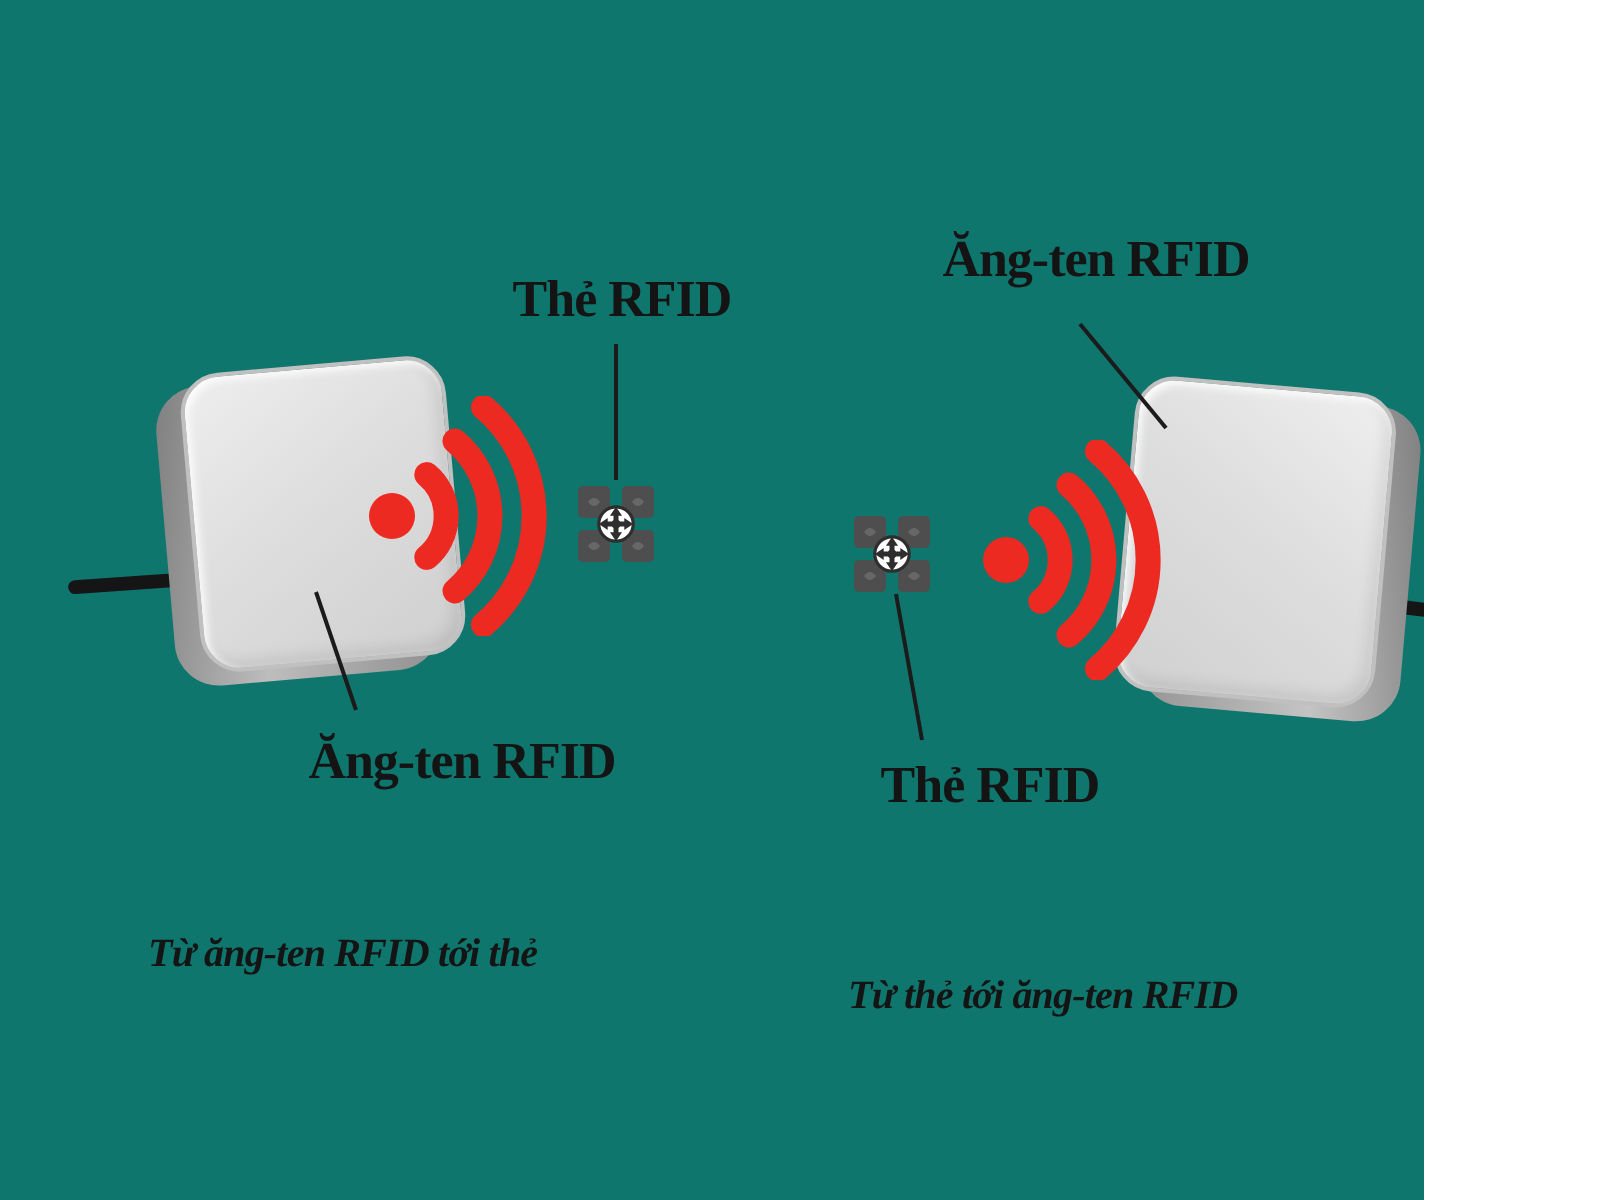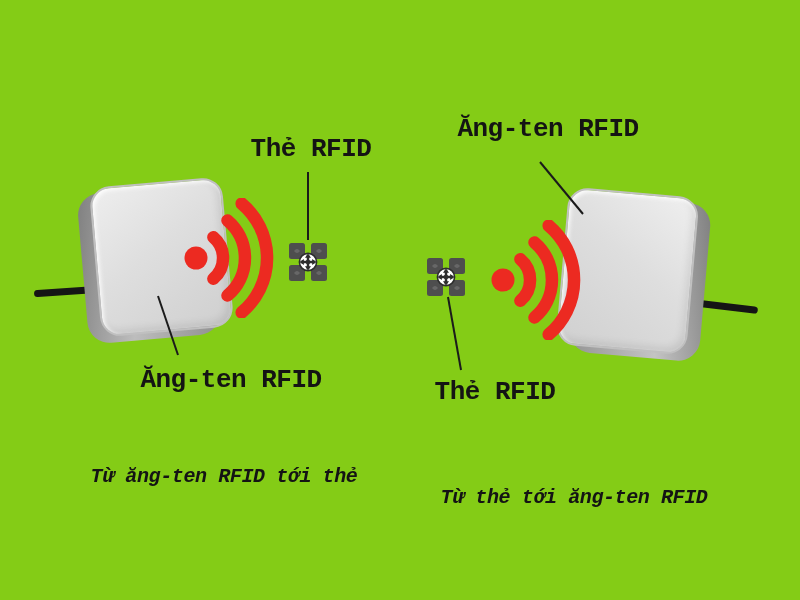--- a/index.html
+++ b/index.html
@@ -4,32 +4,32 @@
 <style>
   :root{
     --signal_red:#ec2a21;
     --text_dark:#141414;
     --cable_black:#151515;
     --tag_dark:#4e4e4e;
     --box_edge:#9a9a9a;
   }
   html,body{margin:0;padding:0;background:#fff;}
   .canvas{
-    position:relative;width:800px;height:600px;background:#84cc16;
-    overflow:hidden;font-family:Liberation Mono, monospace;
+    position:relative;width:712px;height:600px;background:#0f766e;
+    overflow:hidden;font-family:Liberation Serif, serif;
   }
   
   .label{
     position:absolute;color:var(--text_dark);font-weight:bold;
     font-size:26px;letter-spacing:-0.5px;text-align:center;line-height:1.15;
     white-space:nowrap;
   }
   .caption{
     position:absolute;color:var(--text_dark);font-weight:bold;font-style:italic;
-    font-size:20px;letter-spacing:-0.4px;text-align:center;line-height:1.2;
+    font-size:20px;letter-spacing:-0.4px;line-height:1.2;
     white-space:nowrap;width:300px;
   }
   .tag-label-left{left:221px;top:135px;width:180px;}
   .antenna-label-left{left:121px;top:366px;width:220px;}
   .antenna-label-right{left:438px;top:115px;width:220px;}
   .tag-label-right{left:405px;top:378px;width:180px;}
   .caption-left{left:74px;top:465px;}
   .caption-right{left:424px;top:486px;}
   
   .cable{

